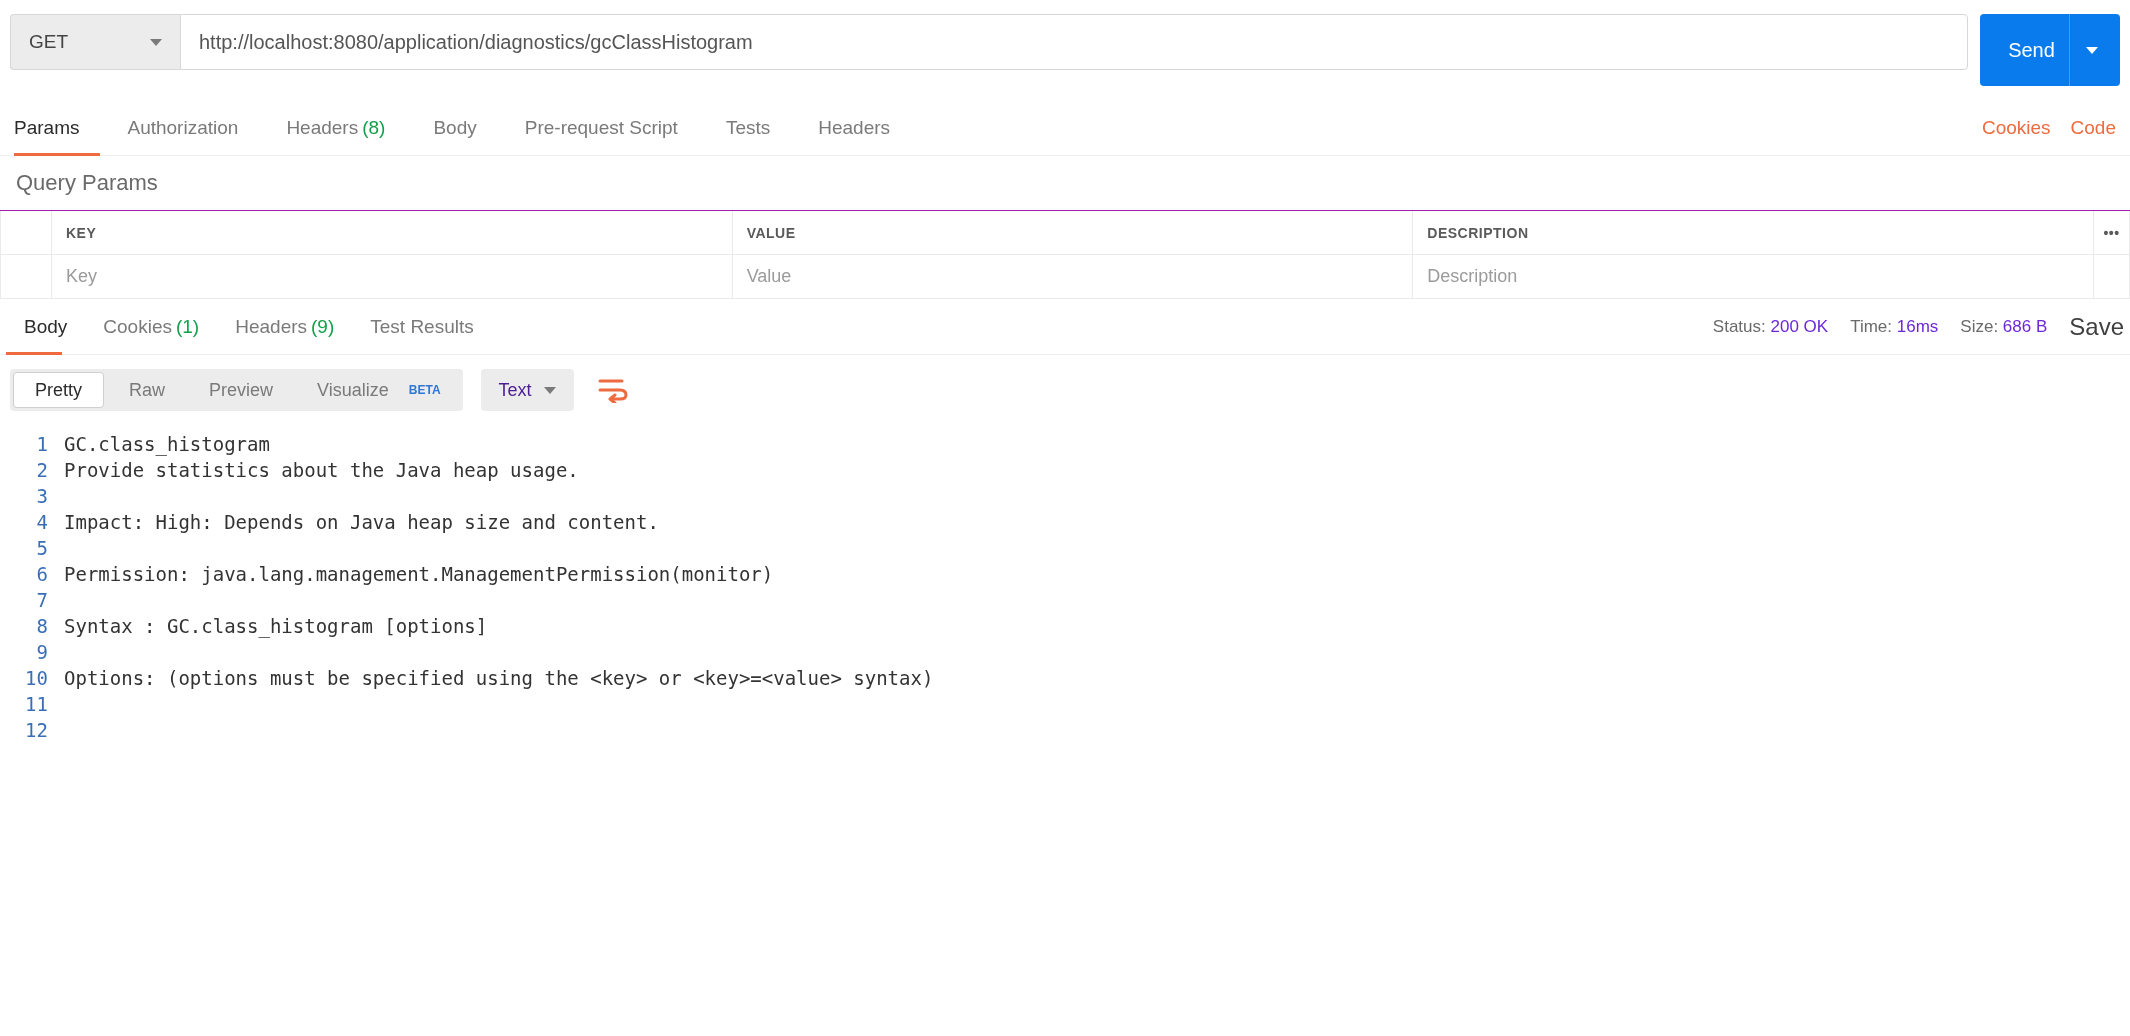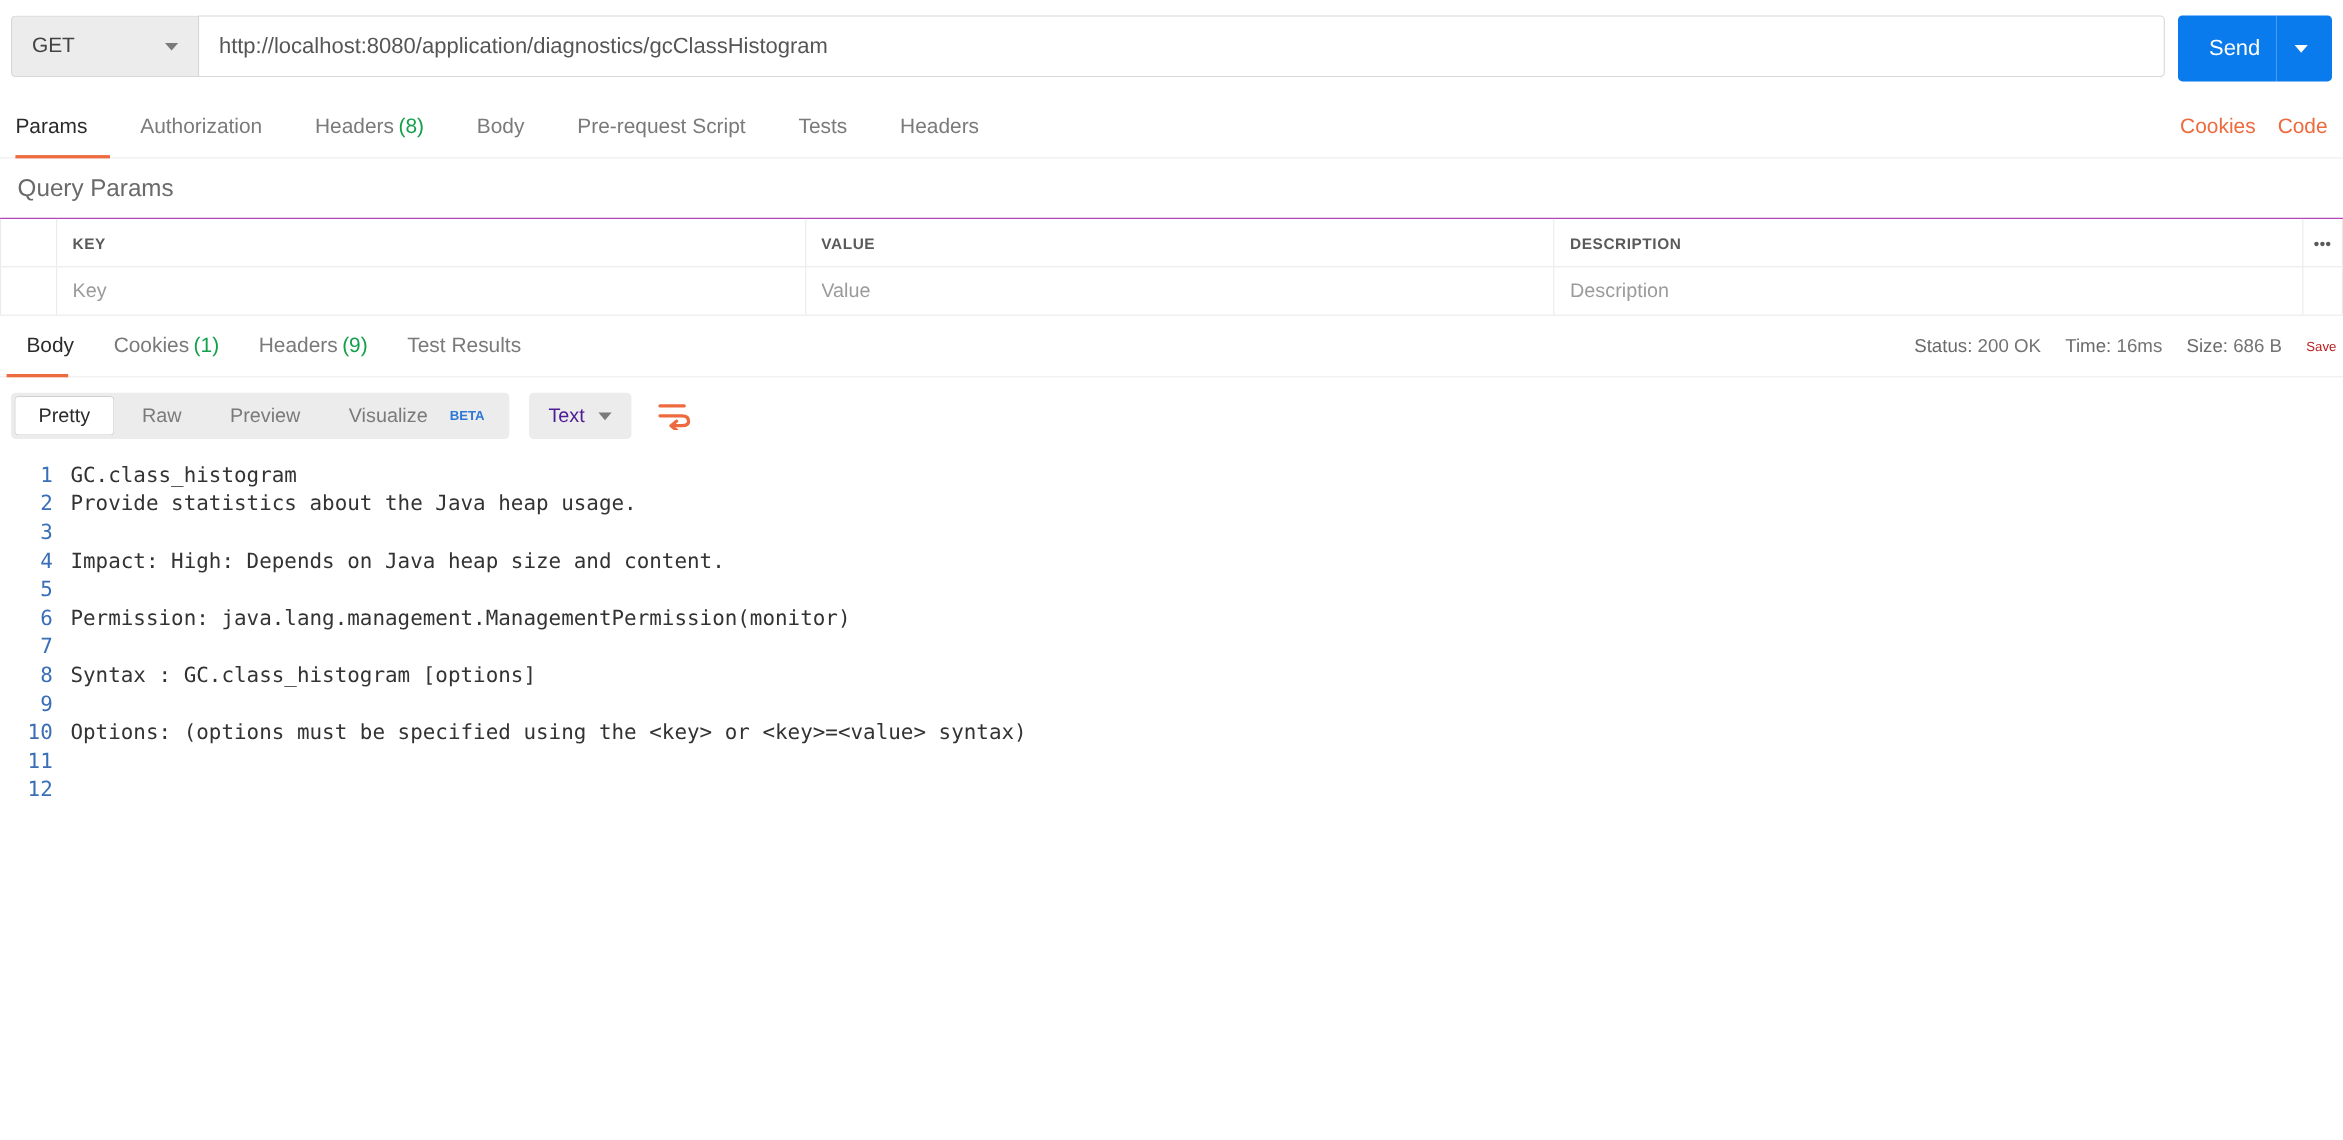--- a/index.html
+++ b/index.html
@@ -47,21 +47,21 @@
     width: 140px;
     background: #097bed;
     color: #fff;
     display: flex;
     align-items: center;
     justify-content: center;
     gap: 14px;
     font-size: 20px;
     border-radius: 4px;
     cursor: pointer;
-    height: 60px;
+    height: 72px;
   }
   .send-btn-main { padding-left: 22px; }
   .send-btn-drop {
     border-left: 1px solid rgba(255,255,255,0.25);
     padding: 0 16px;
     height: 100%;
     display:flex; align-items:center;
   }
   .tri-down {
     width: 0; height: 0;
@@ -151,22 +151,22 @@
   .resp-tab.active::after {
     content:"";
     position:absolute; left:0; bottom:-1px;
     width:56px; height:3px; background:#ed6b3e;
   }
   .resp-tab .count { color:#13a04b; margin-left:4px; }
   .resp-meta {
     margin-left:auto; display:flex; gap:22px; align-items:center;
     font-size:17px; color:#6a6a6a;
   }
-  .resp-meta .ok { color:#737373; }
-  .resp-meta .save { color:#b91c1c; font-size:12px; cursor:pointer; }
+  .resp-meta .ok { color:#6d28d9; }
+  .resp-meta .save { color:#404040; font-size:24px; cursor:pointer; }
 
   .view-bar {
     display:flex; align-items:center; gap:18px;
     padding:14px 10px;
   }
   .seg-group {
     display:flex; background:#ececec; border-radius:4px; overflow:hidden;
     height:42px;
   }
   .seg-btn {

